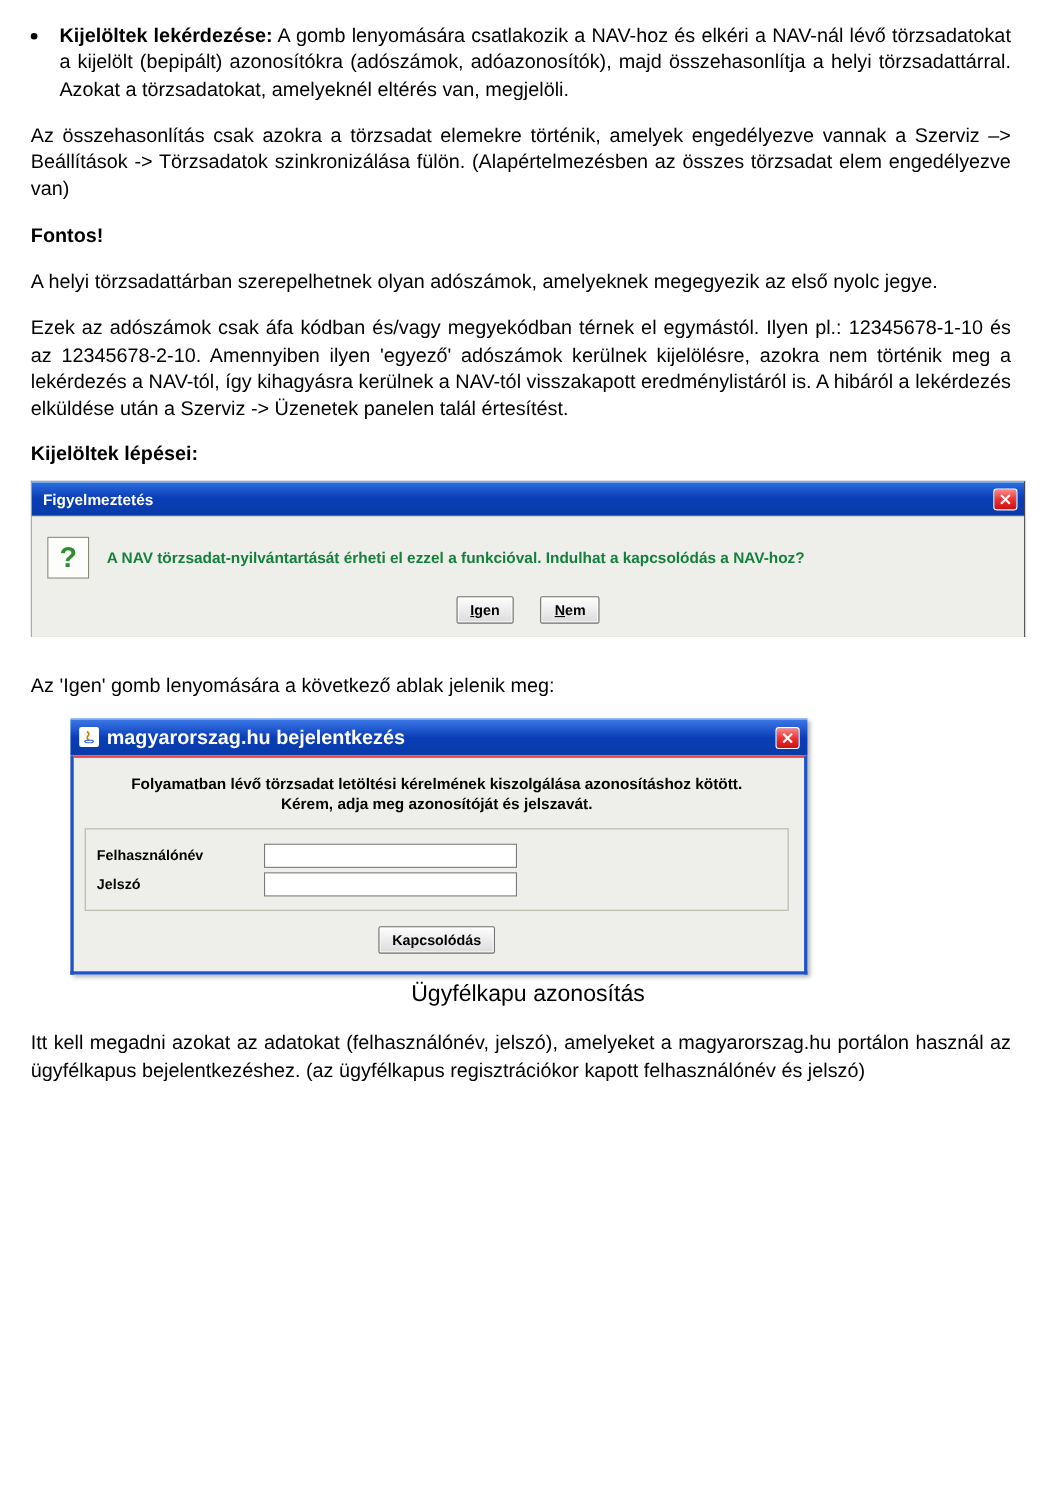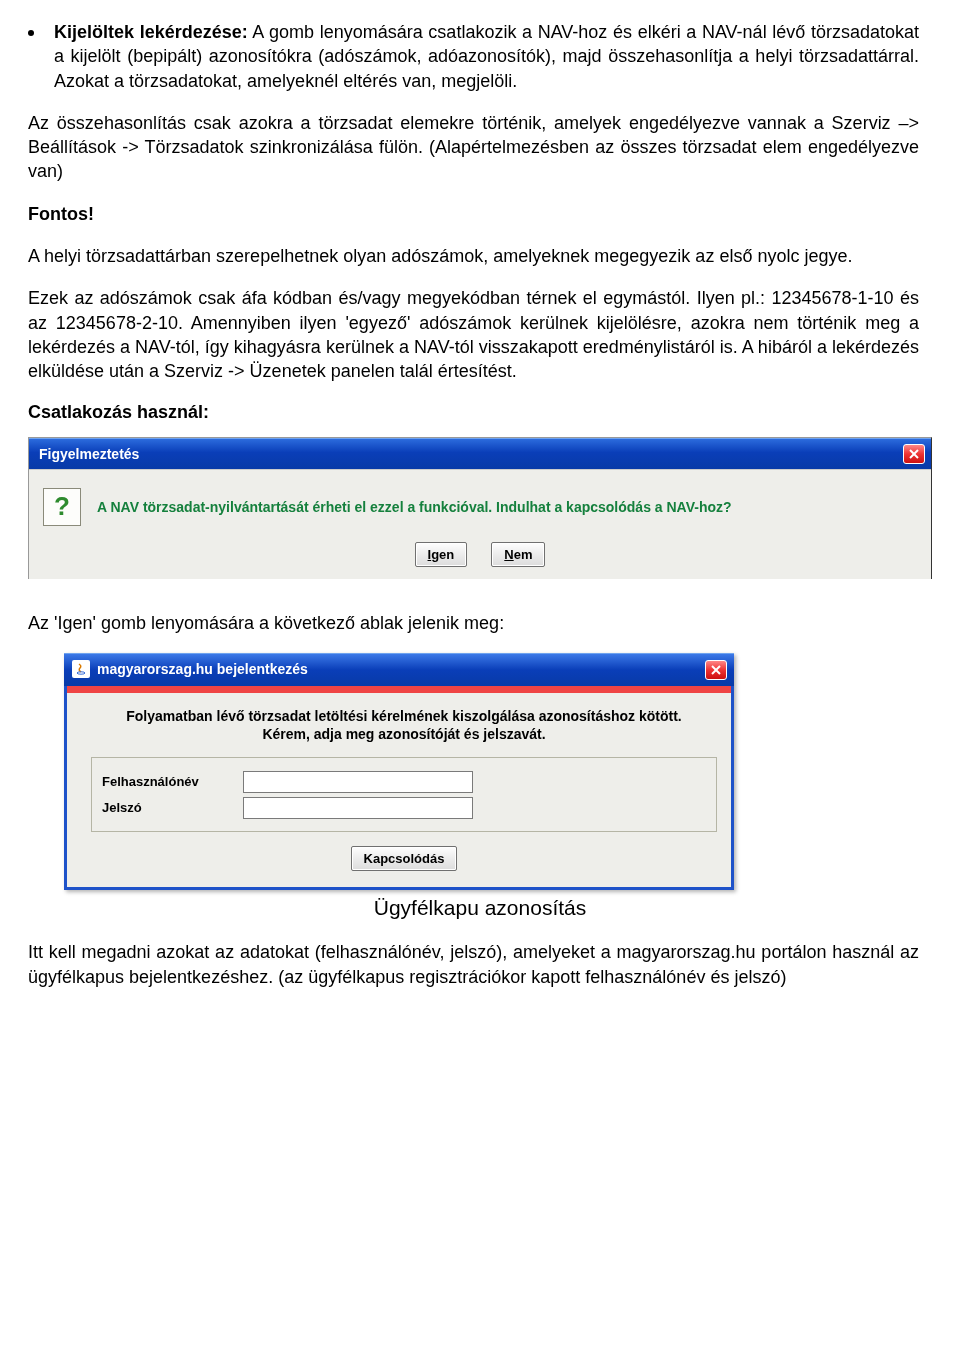--- a/index.html
+++ b/index.html
@@ -123,44 +123,44 @@
   }
   .dlg2-border {
     border: 3px solid #1e52c9;
     border-top: none;
     background: #eeeeea;
   }
   .dlg2-title {
     background: linear-gradient(to bottom, #3b78e7 0%, #0a3eb8 50%, #083aa7 100%);
     color: #fff;
     font-weight: bold;
-    font-size: 14px;
+    font-size: 18px;
     padding: 6px 7px 6px 8px;
     display: flex;
-    align-items: flex-start;
+    align-items: flex-end;
     justify-content: space-between;
     border-top: 1px solid #6fa3ef;
   }
   .dlg2-title-left {
     display: flex;
     align-items: center;
     gap: 7px;
   }
   .java-icon {
     width: 18px;
     height: 18px;
     background: #fff;
     border-radius: 2px;
     display: flex;
     align-items: center;
     justify-content: center;
   }
   .dlg2-body {
-    padding: 14px 14px 16px 24px;
-    border-top: 7px solid #ef4444;
+    padding: 14px 14px 16px 10px;
+    border-top: 2px solid #ef4444;
   }
   .dlg2-msg {
     font-size: 14px;
     font-weight: bold;
     color: #000;
     text-align: center;
     line-height: 1.3;
     margin-bottom: 14px;
   }
   .form-box {
@@ -168,21 +168,21 @@
     background: #eeeeea;
     padding: 8px 10px;
     margin-bottom: 14px;
   }
   .form-row {
     display: flex;
     align-items: center;
     margin: 4px 0;
   }
   .form-label {
-    width: 141px;
+    width: 152px;
     font-size: 13px;
     font-weight: bold;
     color: #000;
   }
   .form-input-wrap { flex: 1; }
   .form-input {
     width: 230px;
     height: 22px;
     border: 1px solid #7a7a7a;
     background: #fff;
@@ -213,21 +213,21 @@
 </div>
 
 <p class="para">Az összehasonlítás csak azokra a törzsadat elemekre történik, amelyek engedélyezve vannak a Szerviz –&gt; Beállítások -&gt; Törzsadatok szinkronizálása fülön. (Alapértelmezésben az összes törzsadat elem engedélyezve van)</p>
 
 <p class="para bold">Fontos!</p>
 
 <p class="para">A helyi törzsadattárban szerepelhetnek olyan adószámok, amelyeknek megegyezik az első nyolc jegye.</p>
 
 <p class="para">Ezek az adószámok csak áfa kódban és/vagy megyekódban térnek el egymástól. Ilyen pl.: 12345678-1-10 és az 12345678-2-10. Amennyiben ilyen 'egyező' adószámok kerülnek kijelölésre, azokra nem történik meg a lekérdezés a NAV-tól, így kihagyásra kerülnek a NAV-tól visszakapott eredménylistáról is. A hibáról a lekérdezés elküldése után  a Szerviz -&gt; Üzenetek panelen talál értesítést.</p>
 
-<div class="section-heading">Csatlakozás használ:</div>
+<div class="section-heading">Kijelöltek lépései:</div>
 
 <div class="dlg1-wrap">
   <div class="dlg1-title">
     <span>Figyelmeztetés</span>
     <div class="close-btn">
       <svg width="12" height="12" viewBox="0 0 12 12">
         <line x1="2" y1="2" x2="10" y2="10" stroke="#fff" stroke-width="2"></line>
         <line x1="10" y1="2" x2="2" y2="10" stroke="#fff" stroke-width="2"></line>
       </svg>
     </div>

